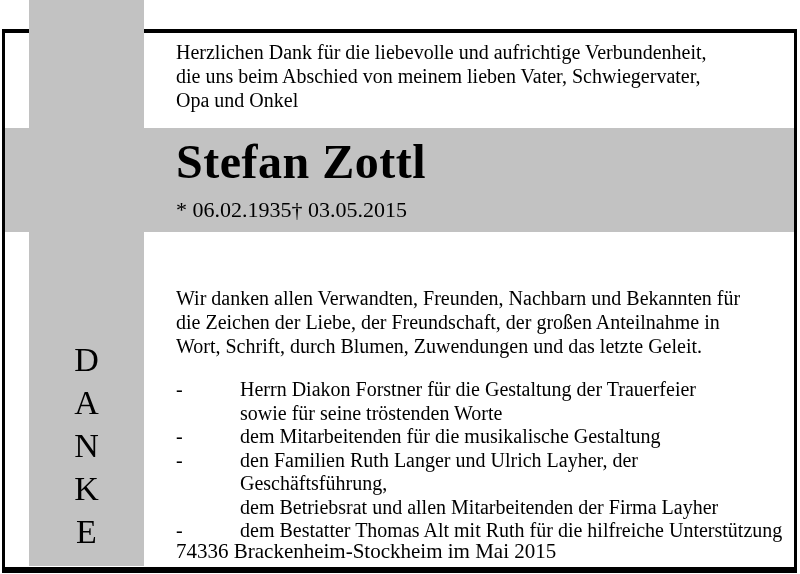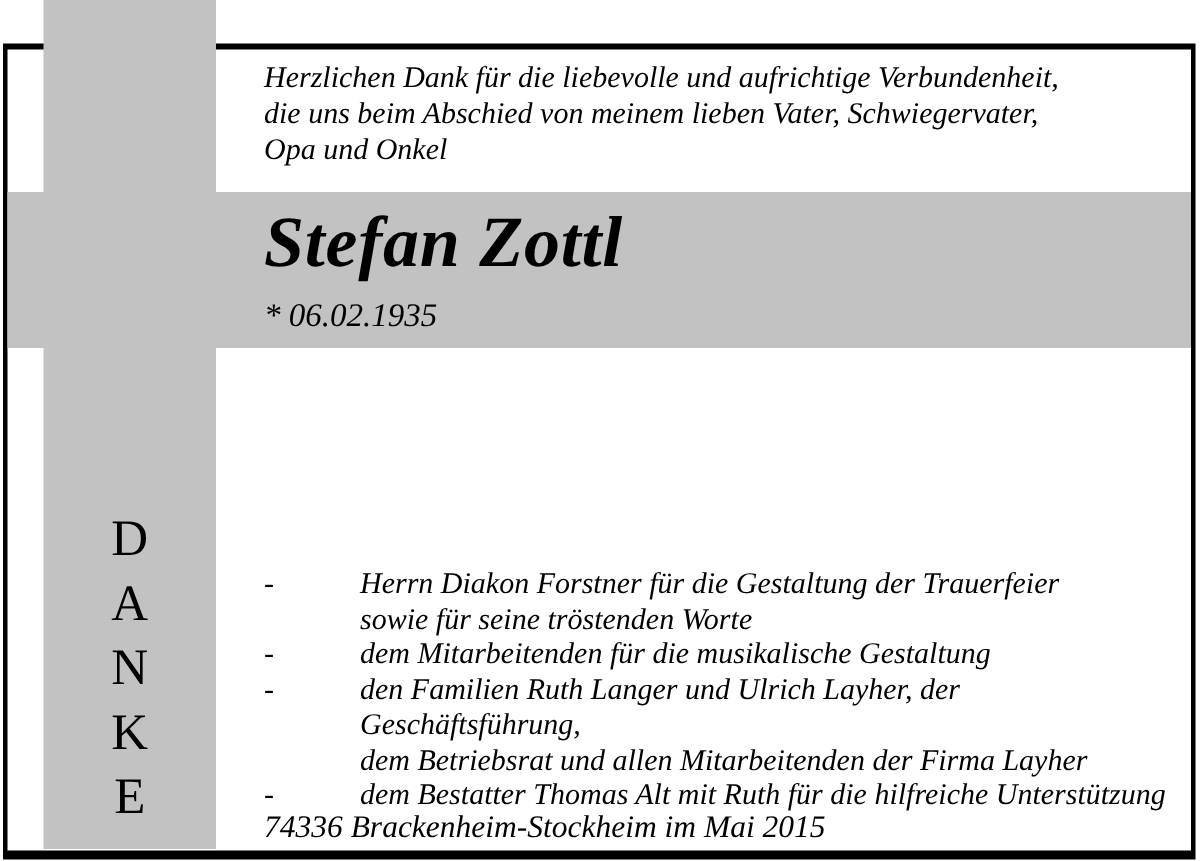--- a/index.html
+++ b/index.html
@@ -64,21 +64,21 @@
   .danke span { display: block; }
 
   .text-layer {
     position: absolute;
     left: 0;
     top: 0;
     width: 800px;
     height: 574px;
     z-index: 3;
   }
-  .abs { position: absolute; left: 176px; font-style: italic; }
+  .abs { position: absolute; left: 176px; }
 
   .intro {
     top: 40px;
     font-size: 20px;
     line-height: 24px;
     white-space: pre-line;
     width: 600px;
   }
   .deceased-name {
     top: 138px;
@@ -149,23 +149,27 @@
   <div class="text-layer">
 
     <div class="abs intro">Herzlichen Dank für die liebevolle und aufrichtige Verbundenheit,
 die uns beim Abschied von meinem lieben Vater, Schwiegervater,
 Opa und Onkel</div>
 
     <div class="abs deceased-name">Stefan Zottl</div>
 
     <div class="abs dates">
       <span>* 06.02.1935</span>
+      <span>† 03.05.2015</span>
     </div>
 
 
+    <div class="abs thanks-paragraph">Wir danken allen Verwandten, Freunden, Nachbarn und Bekannten für
+die Zeichen der Liebe, der Freundschaft, der großen Anteilnahme in
+Wort, Schrift, durch Blumen, Zuwendungen und das letzte Geleit.</div>
 
     <div class="abs thanks-list">
       <div class="li">
         <span class="bullet">-</span>
         <span class="li-text">Herrn Diakon Forstner für die Gestaltung der Trauerfeier
 sowie für seine tröstenden Worte</span>
       </div>
       <div class="li">
         <span class="bullet">-</span>
         <span class="li-text">dem Mitarbeitenden für die musikalische Gestaltung</span>

